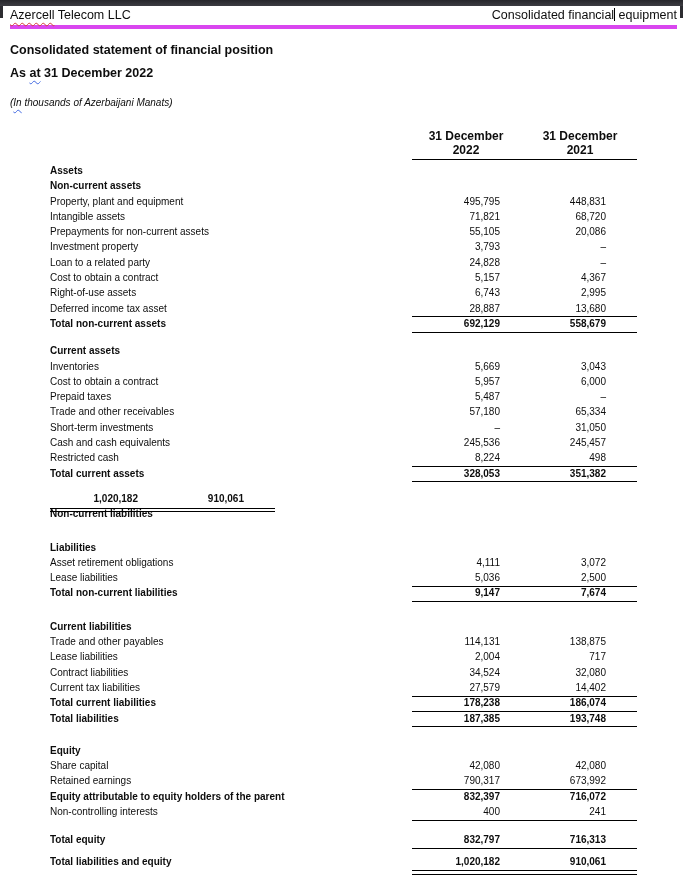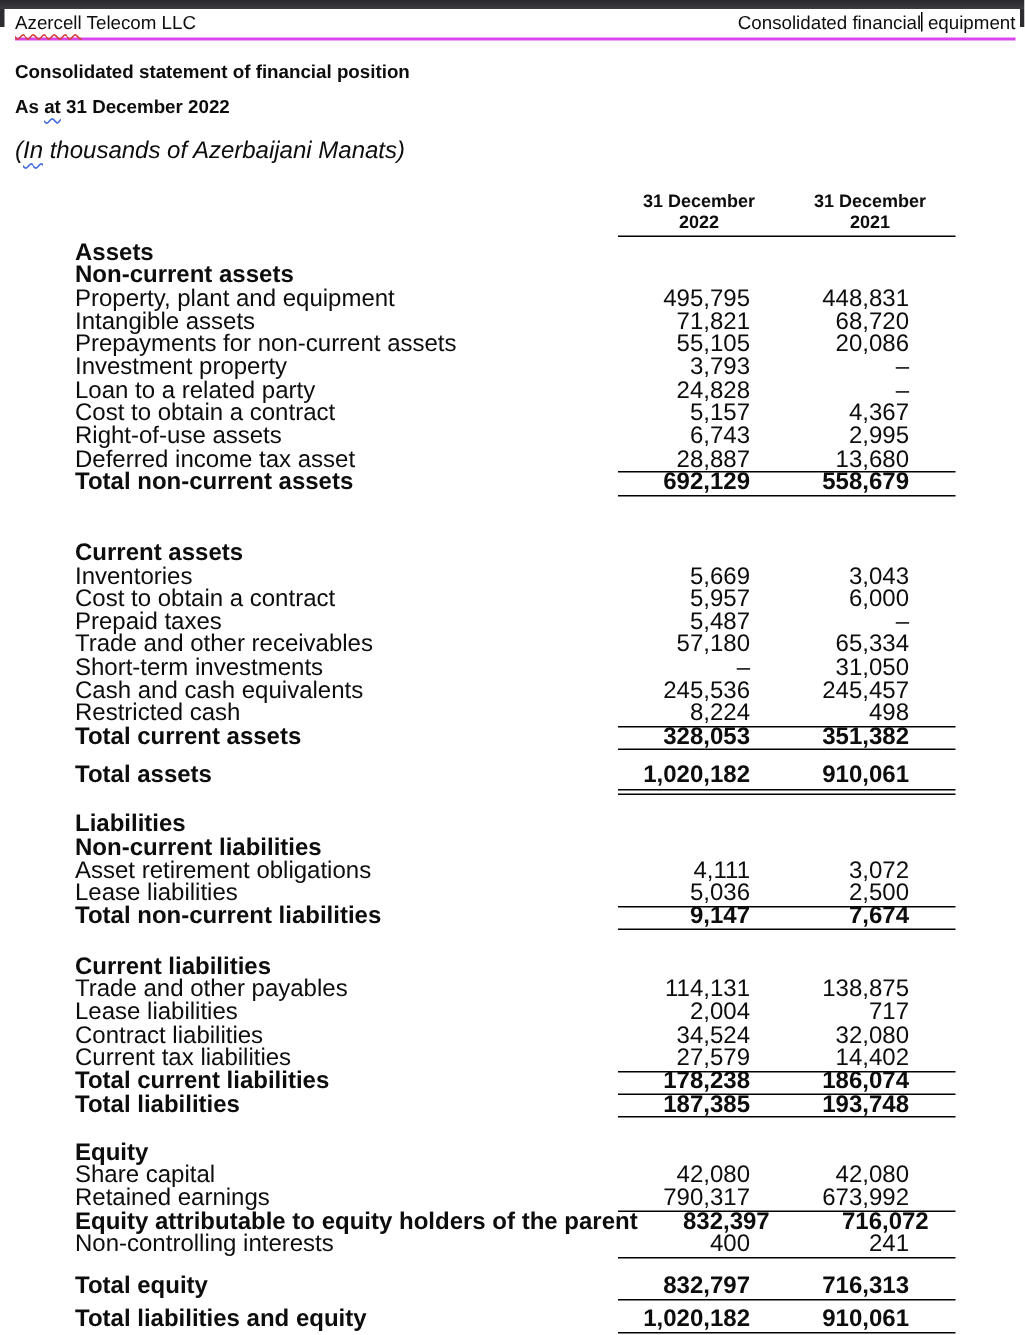--- a/index.html
+++ b/index.html
@@ -8,41 +8,41 @@
     font-family:"Liberation Sans", sans-serif; color:#0d0d0d; overflow:hidden;
   }
   .top-bar { position:absolute; top:0; left:0; width:683px; height:6px;
     background:linear-gradient(#26262b,#3c3c42); }
   .notch { position:absolute; top:6px; width:3px; height:12px; background:#2c2c31; }
   .notch.l { left:0; } .notch.r { right:0; }
 
   .page-header {
     display:flex; justify-content:space-between; align-items:flex-end;
     margin:8px 6px 0 10px; padding-bottom:3px;
-    border-bottom:2px solid #d946ef; font-size:12.5px; line-height:14px;
+    border-bottom:4px solid #d946ef; font-size:12.5px; line-height:14px;
   }
   .sq-red  { text-decoration:underline; text-decoration-style:wavy;
              text-decoration-color:#d43f3a; text-decoration-thickness:1px; text-underline-offset:3px; }
   .sq-blue { text-decoration:underline; text-decoration-style:wavy;
              text-decoration-color:#4169e1; text-decoration-thickness:1px; text-underline-offset:3px; }
   .cursor { display:inline-block; width:1px; height:13px; background:#000; vertical-align:-2px; }
 
   .doc-title    { margin:14px 0 0 10px; font-weight:bold; font-size:12.5px; line-height:14px; }
   .doc-subtitle { margin:9px 0 16px 10px;  font-weight:bold; font-size:12.5px; line-height:14px; }
-  .doc-units    { margin:10px 0 0 10px; font-style:italic; font-size:16px; line-height:13px; }
+  .doc-units    { margin:10px 0 0 10px; font-style:italic; font-size:10px; line-height:13px; }
 
   .col-headers { position:relative; height:31px; margin:20px 46px 0 10px;
     font-weight:bold; font-size:12px; line-height:14px; text-align:center; }
   .ch1 { position:absolute; left:396px; top:0; width:120px; }
   .ch2 { position:absolute; left:510px; top:0; width:120px; }
   .ch-rule { position:absolute; left:402px; bottom:0; width:225px; height:0;
     border-top:1.5px solid #000; }
 
   .rows { margin:3px 46px 0 10px; }
-  .row { display:flex; height:15.3px; line-height:15.3px; font-size:16px; padding-left:40px; }
+  .row { display:flex; height:15.3px; line-height:15.3px; font-size:10px; padding-left:40px; }
   .lbl { flex:1; white-space:nowrap; }
   .hdr .lbl, .total .lbl { font-weight:bold; }
   .total .v { font-weight:bold; }
   .vals { width:225px; flex-shrink:0; display:flex; position:relative; }
   .v  { text-align:right; box-sizing:border-box; white-space:nowrap; }
   .v1 { width:100px; padding-right:12px; }
   .v2 { width:125px; padding-right:31px; }
   .u-single::after { content:""; position:absolute; left:0; right:0; bottom:-1.5px;
     border-top:1.5px solid #000; }
   .u-double::after { content:""; position:absolute; left:0; right:0; bottom:-6px;
@@ -139,21 +139,21 @@
           <div class="v v2">13,680</div>
         </div>
       </div>
       <div class="row total">
         <div class="lbl">Total non-current assets</div>
         <div class="vals u-single">
           <div class="v v1">692,129</div>
           <div class="v v2">558,679</div>
         </div>
       </div>
-      <div class="row hdr" style="margin-top: 32px;">
+      <div class="row hdr" style="margin-top: 12px;">
         <div class="lbl">Current assets</div>
         <div class="vals"></div>
       </div>
       <div class="row">
         <div class="lbl">Inventories</div>
         <div class="vals">
           <div class="v v1">5,669</div>
           <div class="v v2">3,043</div>
         </div>
       </div>
@@ -200,32 +200,31 @@
         </div>
       </div>
       <div class="row total">
         <div class="lbl">Total current assets</div>
         <div class="vals u-single">
           <div class="v v1">328,053</div>
           <div class="v v2">351,382</div>
         </div>
       </div>
       <div class="row total" style="margin-top: 10px;">
-        <div class="lbl">Total assets</div>
         <div class="vals u-double">
           <div class="v v1">1,020,182</div>
           <div class="v v2">910,061</div>
         </div>
       </div>
+      <div class="row hdr">
+        <div class="lbl">Non-current liabilities</div>
+        <div class="vals"></div>
+      </div>
       <div class="row hdr" style="margin-top: 18px;">
         <div class="lbl">Liabilities</div>
-        <div class="vals"></div>
-      </div>
-      <div class="row hdr">
-        <div class="lbl">Non-current liabilities</div>
         <div class="vals"></div>
       </div>
       <div class="row">
         <div class="lbl">Asset retirement obligations</div>
         <div class="vals">
           <div class="v v1">4,111</div>
           <div class="v v2">3,072</div>
         </div>
       </div>
       <div class="row">

